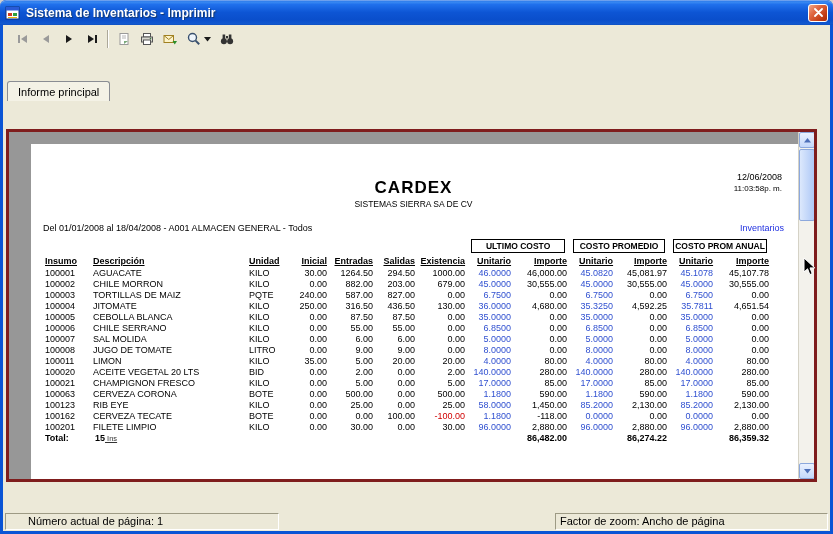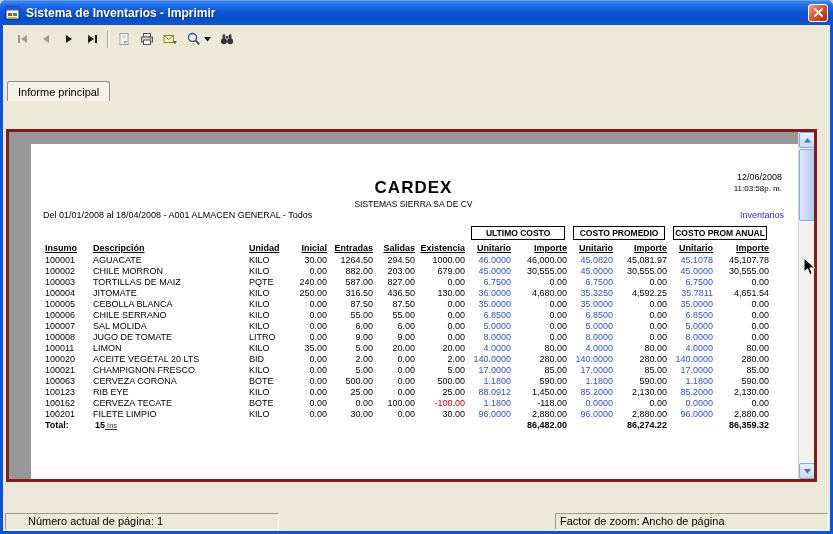--- a/index.html
+++ b/index.html
@@ -50,21 +50,21 @@
              border:3px solid #7f1d1d; overflow:hidden; }
   .page { position:absolute; left:22px; top:12px; width:767px; height:980px; background:#fff;
           box-shadow: 1px 1px 0 #5a5a5a, 2px 2px 0 #707070; }
   .page-inner { position:relative; padding:28px 14px 0 12px; }
 
   .rpt-datetime { position:absolute; top:28px; right:16px; text-align:right;
                   font-size:9px; line-height:11px; color:#000; }
   .rpt-time { font-size:8px; }
   .rpt-title { margin-top:6px; text-align:center; font-size:17px; font-weight:bold; letter-spacing:1px; }
   .rpt-subtitle { text-align:center; font-size:8.5px; margin-top:1px; }
-  .rpt-filter { margin-top:1px; display:flex; justify-content:space-between; font-size:9px; }
+  .rpt-filter { margin-top:14px; display:flex; justify-content:space-between; font-size:9px; }
   .rpt-link { color:#2030E0; }
 
   table.rpt { margin-top:6px; border-collapse:collapse; table-layout:fixed; width:728px;
               font-size:9px; }
   table.rpt td, table.rpt th { padding:0 2px; height:11px; line-height:11px;
               white-space:nowrap; overflow:hidden; }
   table.rpt th { font-weight:bold; text-decoration:underline; text-align:left; padding-bottom:1px; }
   table.rpt th.num, table.rpt td.num { text-align:right; }
   td.blue { color:#3050D0; }
   td.red  { color:#D00000; }
@@ -435,21 +435,21 @@
                   <td class="num">590.00</td>
                 </tr>
                 <tr>
                   <td>100123</td>
                   <td>RIB EYE</td>
                   <td>KILO</td>
                   <td class="num">0.00</td>
                   <td class="num">25.00</td>
                   <td class="num">0.00</td>
                   <td class="num">25.00</td>
-                  <td class="num blue">88.0912</td>
+                  <td class="num blue">58.0000</td>
                   <td class="num">1,450.00</td>
                   <td class="num blue">85.2000</td>
                   <td class="num">2,130.00</td>
                   <td class="num blue">85.2000</td>
                   <td class="num">2,130.00</td>
                 </tr>
                 <tr>
                   <td>100162</td>
                   <td>CERVEZA TECATE</td>
                   <td>BOTE</td>

